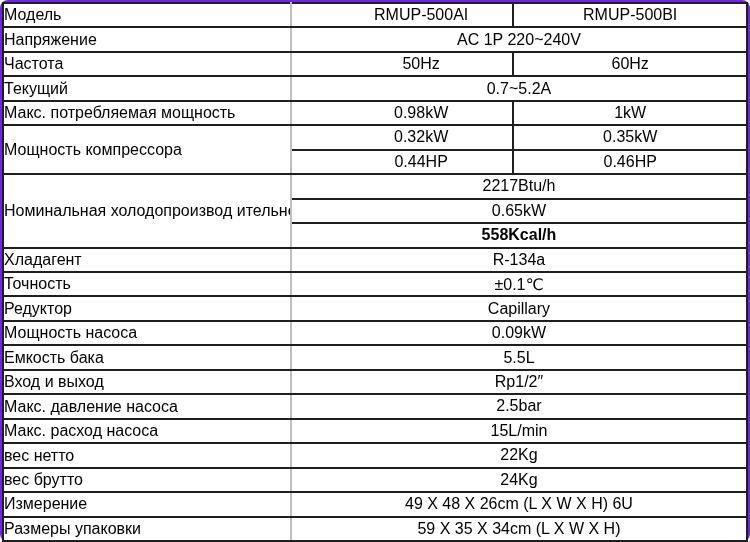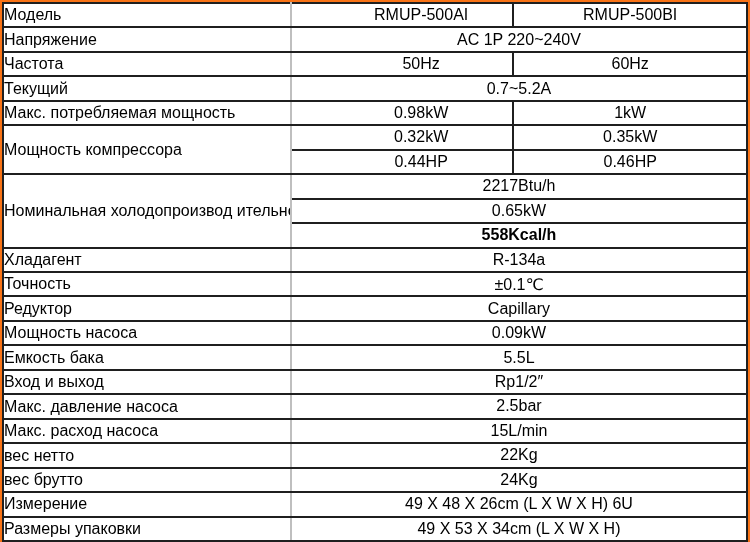--- a/index.html
+++ b/index.html
@@ -4,24 +4,25 @@
 <style>
   html, body {
     margin: 0;
     padding: 0;
     background: #ffffff;
   }
   .canvas {
     position: relative;
     width: 750px;
     height: 542px;
-    background: #f97316;
+    background: #6d28d9;
     font-family: "Liberation Sans", "DejaVu Sans", sans-serif;
     box-sizing: border-box;
     padding: 2px;
+    border-radius: 8px;
   }
   table.spec {
     width: 746px;
     height: 538px;
     border-collapse: collapse;
     table-layout: fixed;
     background: #ffffff;
   }
   table.spec td {
     border-top: 2px solid #1f1f1f;
@@ -143,17 +144,17 @@
         <tr style="height: 24.4545px;">
           <td class="label-cell" rowspan="1">вес брутто</td>
           <td class="value-cell" colspan="2">24Kg</td>
         </tr>
         <tr style="height: 24.4545px;">
           <td class="label-cell" rowspan="1">Измерение</td>
           <td class="value-cell" colspan="2">49 X 48 X 26cm (L X W X H) 6U</td>
         </tr>
         <tr style="height: 24.4545px;">
           <td class="label-cell" rowspan="1">Размеры упаковки</td>
-          <td class="value-cell" colspan="2">49 X 53 X 34cm (L X W X H)</td>
+          <td class="value-cell" colspan="2">59 X 35 X 34cm (L X W X H)</td>
         </tr>
       </tbody>
   </table>
 </div>
 
 </body></html>

